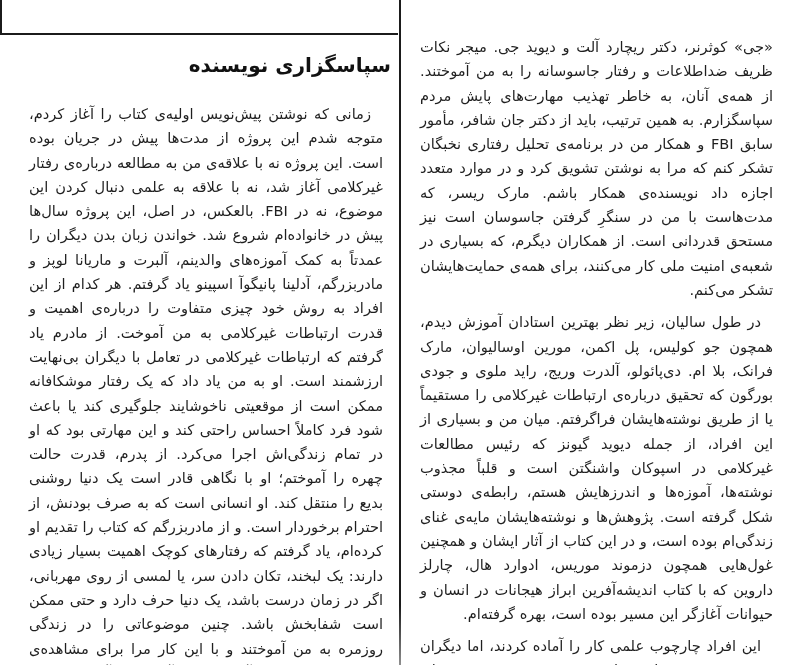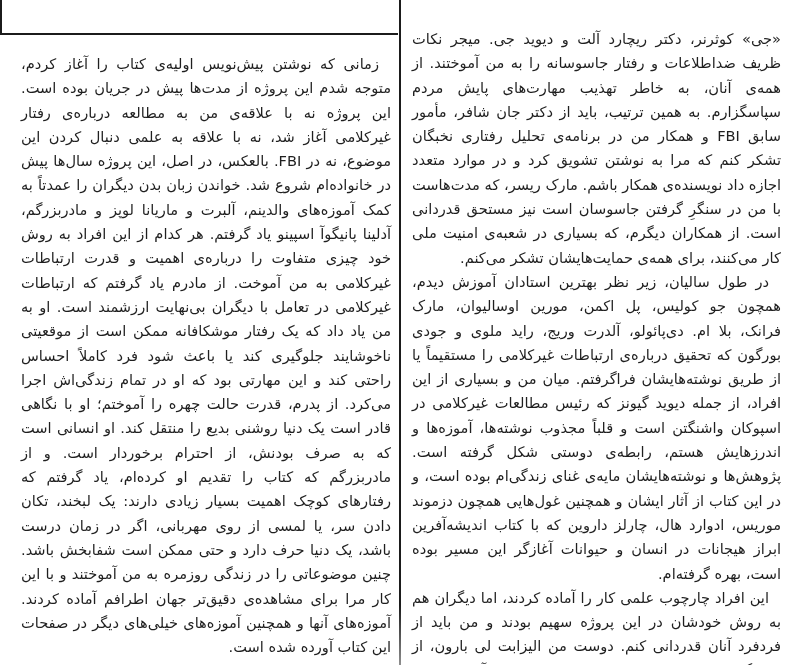--- a/index.html
+++ b/index.html
@@ -64,35 +64,36 @@
   }
   .heading {
     margin: 0 0 23px 0;
     font-size: 20px;
     font-weight: bold;
     color: #111111;
     text-align: right;
     line-height: 27px;
   }
   .para {
-    margin: 0;
+    margin: 8px;
   }
   .para.indent {
     text-indent: 12px;
   }
 </style>
 </head>
 <body>
 
 <div class="spread">
 
   <div class="corner-stub"></div>
   <div class="heading-rule"></div>
 
   <div class="page page-left">
+    <h1 class="heading">سپاسگزاری نویسنده</h1>
     <p class="para indent">زمانی که نوشتن پیش‌نویس اولیه‌ی کتاب را آغاز کردم، متوجه شدم این پروژه از مدت‌ها پیش در جریان بوده است. این پروژه نه با علاقه‌ی من به مطالعه درباره‌ی رفتار غیرکلامی آغاز شد، نه با علاقه به علمی دنبال کردن این موضوع، نه در FBI. بالعکس، در اصل، این پروژه سال‌ها پیش در خانواده‌ام شروع شد. خواندن زبان بدن دیگران را عمدتاً به کمک آموزه‌های والدینم، آلبرت و ماریانا لوپز و مادربزرگم، آدلینا پانیگوآ اسپینو یاد گرفتم. هر کدام از این افراد به روش خود چیزی متفاوت را درباره‌ی اهمیت و قدرت ارتباطات غیرکلامی به من آموخت. از مادرم یاد گرفتم که ارتباطات غیرکلامی در تعامل با دیگران بی‌نهایت ارزشمند است. او به من یاد داد که یک رفتار موشکافانه ممکن است از موقعیتی ناخوشایند جلوگیری کند یا باعث شود فرد کاملاً احساس راحتی کند و این مهارتی بود که او در تمام زندگی‌اش اجرا می‌کرد. از پدرم، قدرت حالت چهره را آموختم؛ او با نگاهی قادر است یک دنیا روشنی بدیع را منتقل کند. او انسانی است که به صرف بودنش، از احترام برخوردار است. و از مادربزرگم که کتاب را تقدیم او کرده‌ام، یاد گرفتم که رفتارهای کوچک اهمیت بسیار زیادی دارند: یک لبخند، تکان دادن سر، یا لمسی از روی مهربانی، اگر در زمان درست باشد، یک دنیا حرف دارد و حتی ممکن است شفابخش باشد. چنین موضوعاتی را در زندگی روزمره به من آموختند و با این کار مرا برای مشاهده‌ی دقیق‌تر جهان اطرافم آماده کردند. آموزه‌های آنها و همچنین آموزه‌های خیلی‌های دیگر در صفحات این کتاب آورده شده است.</p>
 
   </div>
 
   <div class="divider"></div>
 
   <div class="page page-right">
     <p class="para">«جی» کوثرنر، دکتر ریچارد آلت و دیوید جی. میجر نکات ظریف ضداطلاعات و رفتار جاسوسانه را به من آموختند. از همه‌ی آنان، به خاطر تهذیب مهارت‌های پایش مردم سپاسگزارم. به همین ترتیب، باید از دکتر جان شافر، مأمور سابق FBI و همکار من در برنامه‌ی تحلیل رفتاری نخبگان تشکر کنم که مرا به نوشتن تشویق کرد و در موارد متعدد اجازه داد نویسنده‌ی همکار باشم. مارک ریسر، که مدت‌هاست با من در سنگرِ گرفتن جاسوسان است نیز مستحق قدردانی است. از همکاران دیگرم، که بسیاری در شعبه‌ی امنیت ملی کار می‌کنند، برای همه‌ی حمایت‌هایشان تشکر می‌کنم.</p>
     <p class="para indent">در طول سالیان، زیر نظر بهترین استادان آموزش دیدم، همچون جو کولیس، پل اکمن، مورین اوسالیوان، مارک فرانک، بلا ام. دی‌پائولو، آلدرت وریج، راید ملوی و جودی بورگون که تحقیق درباره‌ی ارتباطات غیرکلامی را مستقیماً یا از طریق نوشته‌هایشان فراگرفتم. میان من و بسیاری از این افراد، از جمله دیوید گیونز که رئیس مطالعات غیرکلامی در اسپوکان واشنگتن است و قلباً مجذوب نوشته‌ها، آموزه‌ها و اندرزهایش هستم، رابطه‌ی دوستی شکل گرفته است. پژوهش‌ها و نوشته‌هایشان مایه‌ی غنای زندگی‌ام بوده است، و در این کتاب از آثار ایشان و همچنین غول‌هایی همچون دزموند موریس، ادوارد هال، چارلز داروین که با کتاب اندیشه‌آفرین ابراز هیجانات در انسان و حیوانات آغازگر این مسیر بوده است، بهره گرفته‌ام.</p>
     <p class="para indent">این افراد چارچوب علمی کار را آماده کردند، اما دیگران هم به روش خودشان در این پروژه سهیم بودند و من باید از فردفرد آنان قدردانی کنم. دوست من الیزابت لی بارون، از دانشگاه تمپا، زمانی که پای پژوهش به میان می‌آمد، موهبتی خدادادی بود. همچنین به دکتر فیل کوئین، از دانشگاه تمپا و به پرفسور بری گلوور، از دانشگاه سنت لئو مدیونم که سالیان سال دوست من بودند و مشتاقانه برنامه‌ی پرکار سفرهایم را تنظیم کردند.</p>

